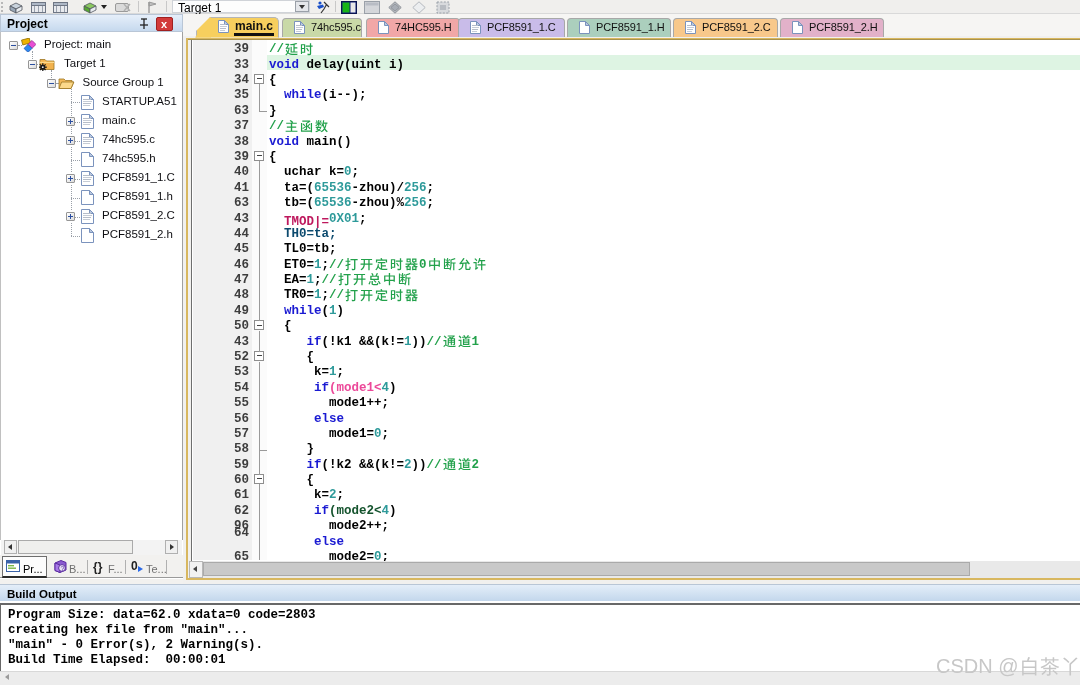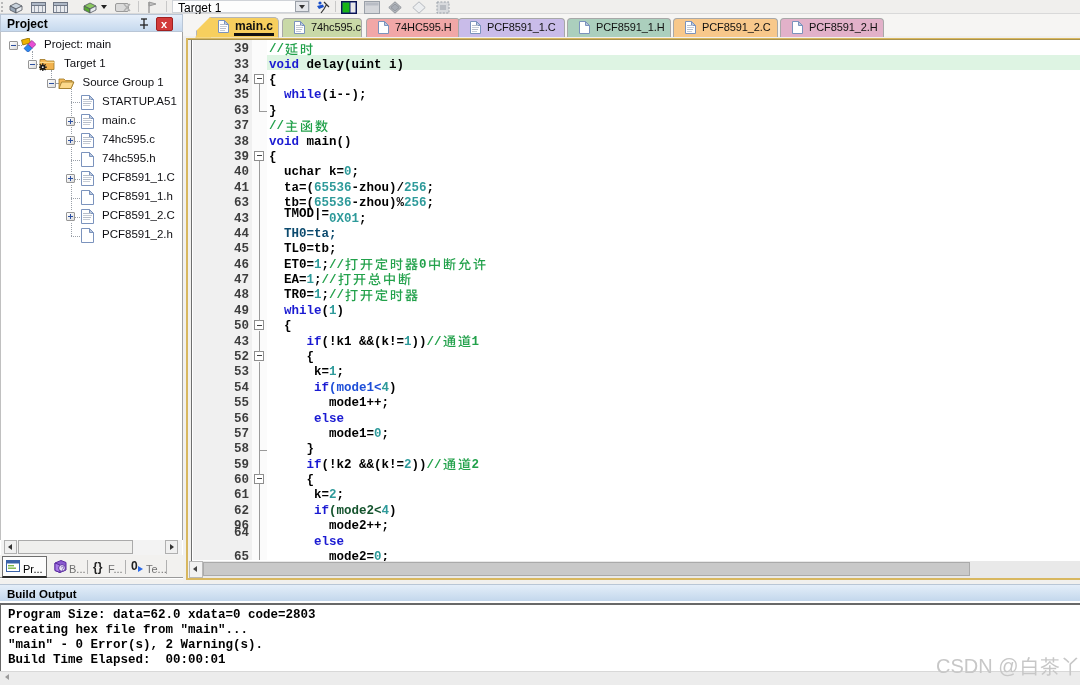--- a/index.html
+++ b/index.html
@@ -137,21 +137,21 @@
 <div class="ct" style="left:351.5px;top:180.765px;color:#000000">-zhou)/</div>
 <div class="ct" style="left:404.0px;top:180.765px;color:#2e9a9a">256</div>
 <div class="ct" style="left:426.5px;top:180.765px;color:#000000">;</div>
 <div class="ln" style="top:196.14999999999998px">63</div>
 <div class="ct" style="left:269.0px;top:196.14999999999998px;color:#000000">  tb=(</div>
 <div class="ct" style="left:314.0px;top:196.14999999999998px;color:#2e9a9a">65536</div>
 <div class="ct" style="left:351.5px;top:196.14999999999998px;color:#000000">-zhou)%</div>
 <div class="ct" style="left:404.0px;top:196.14999999999998px;color:#2e9a9a">256</div>
 <div class="ct" style="left:426.5px;top:196.14999999999998px;color:#000000">;</div>
 <div class="ln" style="top:211.53499999999997px">43</div>
-<div class="ct" style="left:269.0px;top:207px;color:#000000">  TMOD|=</div>
+<div class="ct" style="left:269.0px;top:215px;color:#be185d">  TMOD|=</div>
 <div class="ct" style="left:329.0px;top:211.53499999999997px;color:#2e9a9a">0X01</div>
 <div class="ct" style="left:359.0px;top:211.53499999999997px;color:#000000">;</div>
 <div class="ln" style="top:226.92000000000002px">44</div>
 <div class="ct" style="left:269.0px;top:226.92000000000002px;color:#0c4a6e">  TH0=ta;</div>
 <div class="ln" style="top:242.305px">45</div>
 <div class="ct" style="left:269.0px;top:242.305px;color:#000000">  TL0=tb;</div>
 <div class="ln" style="top:257.69px">46</div>
 <div class="ct" style="left:269.0px;top:257.69px;color:#000000">  ET0=</div>
 <div class="ct" style="left:314.0px;top:257.69px;color:#2e9a9a">1</div>
 <div class="ct" style="left:321.5px;top:257.69px;color:#000000">;</div>
@@ -216,21 +216,21 @@
 <div class="ct" style="left:471.5px;top:334.615px;color:#22a14b">1</div>
 <div class="ln" style="top:350.0px">52</div>
 <div class="ct" style="left:269.0px;top:350.0px;color:#000000">     {</div>
 <div class="ln" style="top:365.385px">53</div>
 <div class="ct" style="left:269.0px;top:365.385px;color:#000000">      k=</div>
 <div class="ct" style="left:329.0px;top:365.385px;color:#2e9a9a">1</div>
 <div class="ct" style="left:336.5px;top:365.385px;color:#000000">;</div>
 <div class="ln" style="top:380.77px">54</div>
 <div class="ct" style="left:269.0px;top:380.77px;color:#000000">      </div>
 <div class="ct" style="left:314.0px;top:380.77px;color:#1a1ad2">if</div>
-<div class="ct" style="left:329.0px;top:380.77px;color:#1d4ed8">(mode1&lt;</div>
+<div class="ct" style="left:329.0px;top:380.77px;color:#ec4899">(mode1&lt;</div>
 <div class="ct" style="left:381.5px;top:380.77px;color:#2e9a9a">4</div>
 <div class="ct" style="left:389.0px;top:380.77px;color:#000000">)</div>
 <div class="ln" style="top:396.15500000000003px">55</div>
 <div class="ct" style="left:269.0px;top:396.15500000000003px;color:#000000">        mode1++;</div>
 <div class="ln" style="top:411.54px">56</div>
 <div class="ct" style="left:269.0px;top:411.54px;color:#000000">      </div>
 <div class="ct" style="left:314.0px;top:411.54px;color:#1a1ad2">else</div>
 <div class="ln" style="top:426.925px">57</div>
 <div class="ct" style="left:269.0px;top:426.925px;color:#000000">        mode1=</div>
 <div class="ct" style="left:374.0px;top:426.925px;color:#2e9a9a">0</div>

